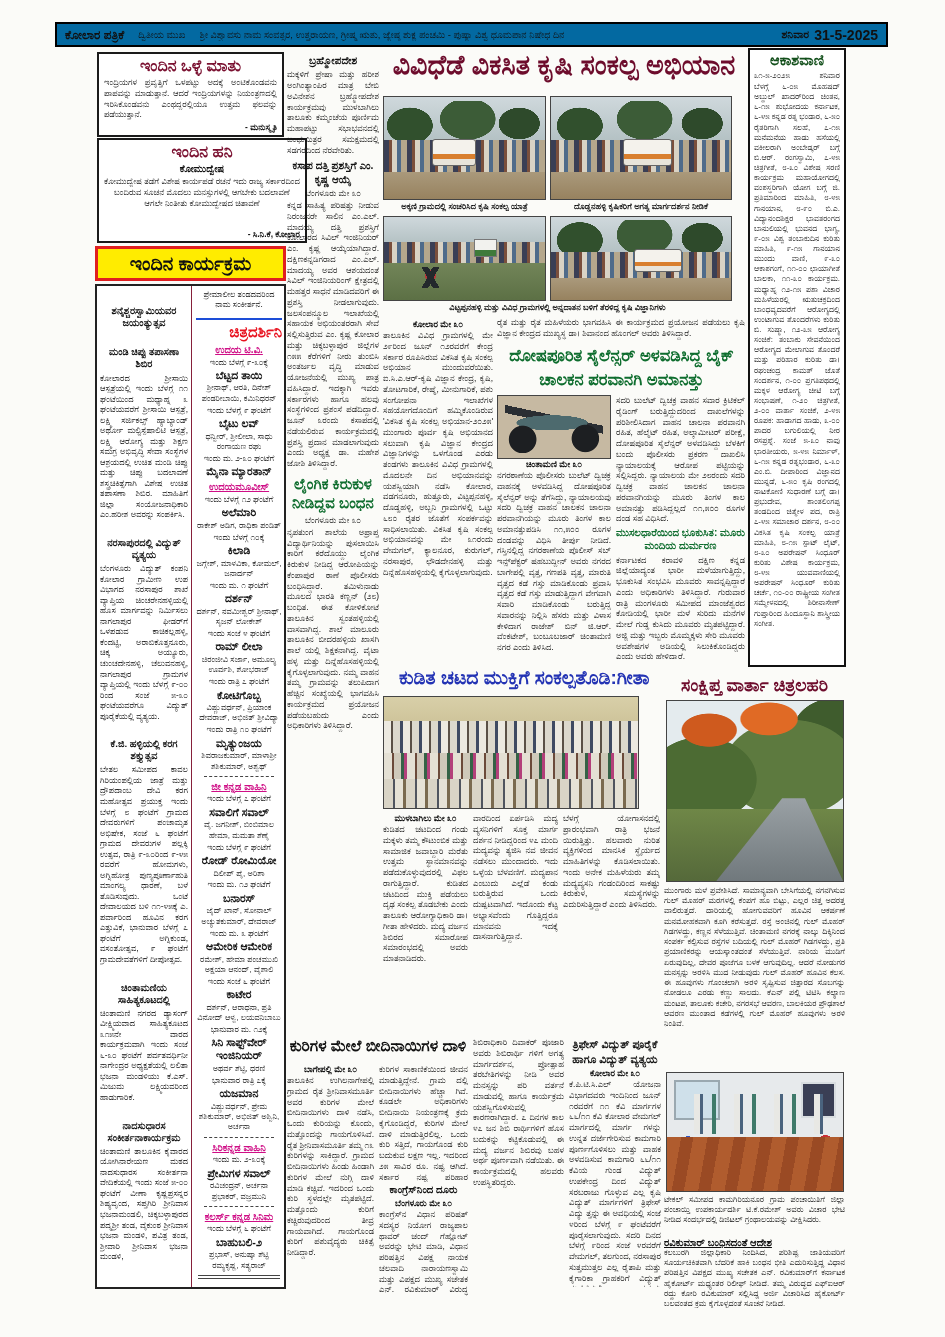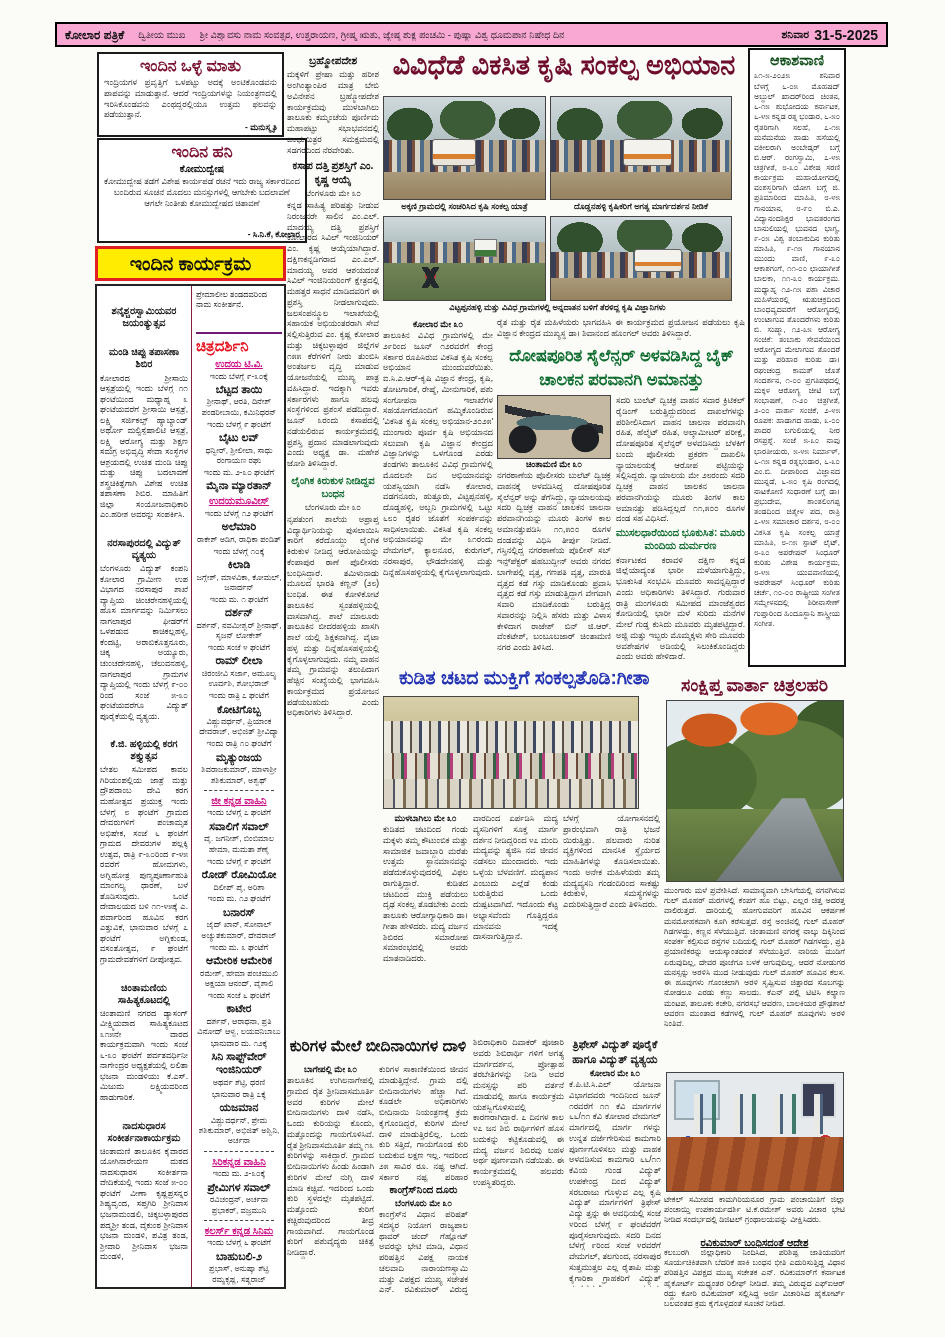--- a/index.html
+++ b/index.html
@@ -2,21 +2,21 @@
 <html><head>
 <meta charset="utf-8">
 <style>
   *{margin:0;padding:0;box-sizing:border-box}
   html,body{width:945px;height:1337px;background:#fbfbf8;font-family:"Liberation Sans","DejaVu Sans",sans-serif;color:#111}
   .abs{position:absolute}
   .bodytext{font-size:8.4px;line-height:1.28;text-align:justify;overflow:hidden;word-break:break-word}
   .dateline{font-size:8.5px;text-align:center;font-weight:bold}
   .cap{font-size:8.2px;font-weight:bold;text-align:center;overflow:hidden;white-space:nowrap}
   
-  #masthead{left:55px;top:22px;width:833px;height:25px;border:2px solid #000;display:flex;align-items:center;padding:0 8px;background:#f9a8d4}
+  #masthead{left:55px;top:22px;width:833px;height:25px;border:2px solid #000;display:flex;align-items:center;padding:0 8px;background:#0369a1}
   #masthead .paper{font-weight:bold;font-size:12px}
   #masthead .ed{font-size:9.5px;margin-left:14px}
   #masthead .alm{font-size:9.5px;margin-left:14px;flex:1;overflow:hidden;white-space:nowrap}
   #masthead .day{font-size:10.5px;font-weight:bold;margin-right:5px}
   #masthead .date{font-size:14px;font-weight:bold}
   
   .featbox{border:2px solid #1a1a1a;background:#fff;padding:2px 5px;overflow:hidden}
   .feattitle{color:#7a1030;font-weight:bold;font-size:16px;text-align:center;margin:1px 0 2px}
   .attrib{text-align:right;font-weight:bold;font-size:8.4px;margin-top:1px}
   #gw{left:97px;top:52px;width:187px;height:85px}
@@ -24,42 +24,42 @@
   #hani .sub{font-weight:bold;font-size:9.8px;text-align:center;margin:1px 0}
   #banner{left:95px;top:246px;width:191px;height:35px;border:3px solid #e02020;background:#ffec00;display:flex;align-items:center;justify-content:center;font-weight:bold;font-size:19px;color:#111}
   
   #leftbox{left:95px;top:284px;width:191px;height:1005px;border:2px solid #222;background:#fff}
   #evcol{left:3px;top:2px;width:88px;height:997px;overflow:hidden;position:absolute}
   #lbdiv{position:absolute;left:94px;top:0;bottom:0;border-left:1.5px solid #86203a}
   #tvcol{left:99px;top:2px;width:86px;height:997px;overflow:hidden;position:absolute}
   .ev-h{font-weight:bold;font-size:9.7px;text-align:center;line-height:1.25;margin:17px 0 2px}
   .ev-b{font-size:8.3px;line-height:1.27;text-align:justify}
   .tvi{margin:1.5px 0}
-  .k-note{font-size:8.2px;text-align:left;line-height:1.25;border-bottom:2px solid #701a75;padding-bottom:22px;margin-bottom:3px}
-  .k-sec{color:#e8121f;font-weight:bold;font-size:15px;text-align:left;margin:0 0 1px}
+  .k-note{font-size:8.2px;text-align:center;line-height:1.25;border-bottom:2px solid #1d4ed8;padding-bottom:8px;margin-bottom:3px}
+  .k-sec{color:#e8121f;font-weight:bold;font-size:15px;text-align:right;margin:0 0 1px}
   .k-ch{color:#cf0f86;font-weight:bold;font-size:10px;text-align:center;text-decoration:underline;margin:3px 0 1px}
   .k-time{font-size:8.2px;text-align:center}
   .k-show{font-weight:bold;font-size:10.8px;text-align:center;margin:1px 0;line-height:1.2}
   .k-cast{font-size:8.1px;text-align:center;line-height:1.28;color:#222}
   .k-dash{border-top:1.6px dashed #444;margin:4px 8px;height:0}
   .k-dbl{border-top:1.2px solid #444;border-bottom:1.2px solid #444;height:4px;margin:4px 2px}
   
   #colA{left:287px;top:50px;width:92px;height:985px;overflow:hidden}
   .k-ah{font-weight:bold;font-size:10.3px;text-align:center;line-height:1.3;margin:4px 0 2px}
-  .k-ahg{color:#0e6d2e;font-weight:bold;font-size:10px;text-align:center;line-height:1.3;margin:5px 0 2px}
+  .k-ahg{color:#0e6d2e;font-weight:bold;font-size:15px;text-align:center;line-height:1.3;margin:5px 0 2px}
   .k-ad{font-size:8.4px;text-align:center;margin-bottom:1px}
   .k-ab{font-size:8.4px;line-height:1.28;text-align:justify}
   
   #mainhl{left:383px;top:50px;width:362px;height:42px;color:#6d0c2c;font-weight:bold;font-size:27px;text-align:center;white-space:nowrap;overflow:hidden}
   #bikehl{left:497px;top:344px;width:249px;height:48px;color:#0e6d2e;font-weight:bold;font-size:16.5px;text-align:center;line-height:1.45;overflow:hidden}
   .greensub{color:#0e6d2e;font-weight:bold;font-size:10.2px;text-align:center;line-height:1.3;margin:3px 0 2px}
   #ghl{left:399px;top:667px;width:332px;height:27px;color:#2333b4;font-weight:bold;font-size:19px;white-space:nowrap;overflow:hidden}
   #chl{left:664px;top:675px;width:181px;height:24px;color:#6d0c2c;font-weight:bold;font-size:17.5px;text-align:center;white-space:nowrap;overflow:hidden}
   #khl{left:287px;top:1037px;width:182px;height:24px;color:#111;font-weight:bold;font-size:15.5px;text-align:center;white-space:nowrap;overflow:hidden}
-  .colsub{font-weight:bold;font-size:10px;text-align:center;text-decoration:underline;margin:3px 0 1px}
+  .colsub{font-weight:bold;font-size:10px;text-decoration:underline;margin:3px 0 1px}
   .pwhead{font-weight:bold;font-size:10.8px;text-align:center;line-height:1.35;margin-bottom:2px}
   
   #akash{left:748px;top:48px;width:98px;height:619px;border:2px solid #111;padding:2px 4px;background:#fff;overflow:hidden}
   #akash .t{color:#14501c;font-weight:bold;font-size:14.5px;text-align:center;margin-bottom:2px}
   #akash .meta{display:flex;justify-content:space-between;font-size:7.8px;margin-bottom:1px}
   #akash .b{font-size:7.8px;line-height:1.3;text-align:justify;overflow:hidden;height:578px}
   
   .photo{border:1px solid #444;overflow:hidden;background:#aeb7ae}
   .photo>div{position:absolute}
   .sky{left:0;right:0;top:0;height:46%;background:linear-gradient(#cfd8dc,#b2c0c2)}

